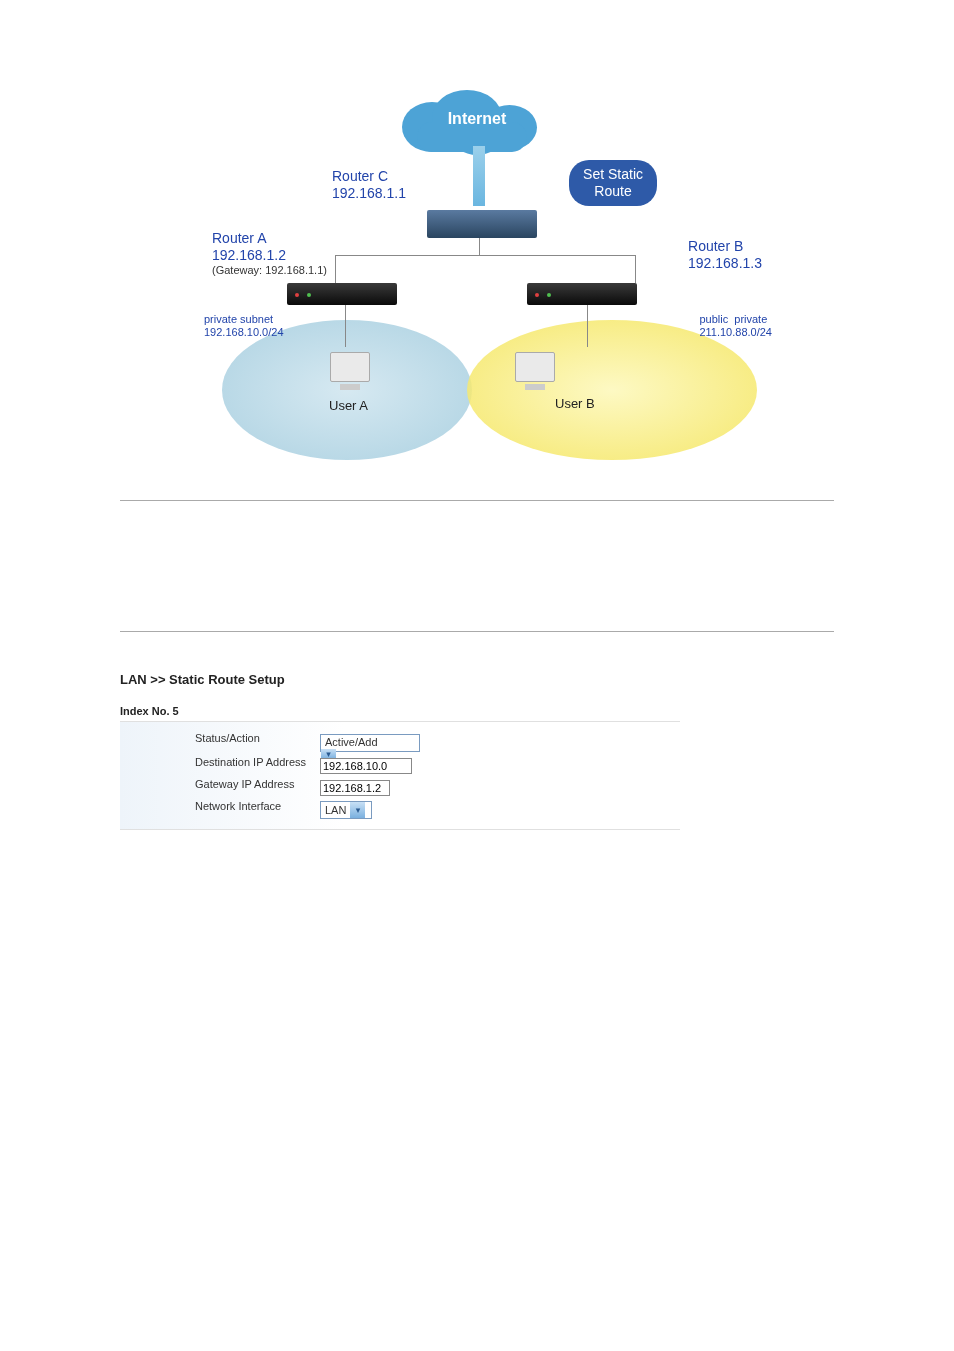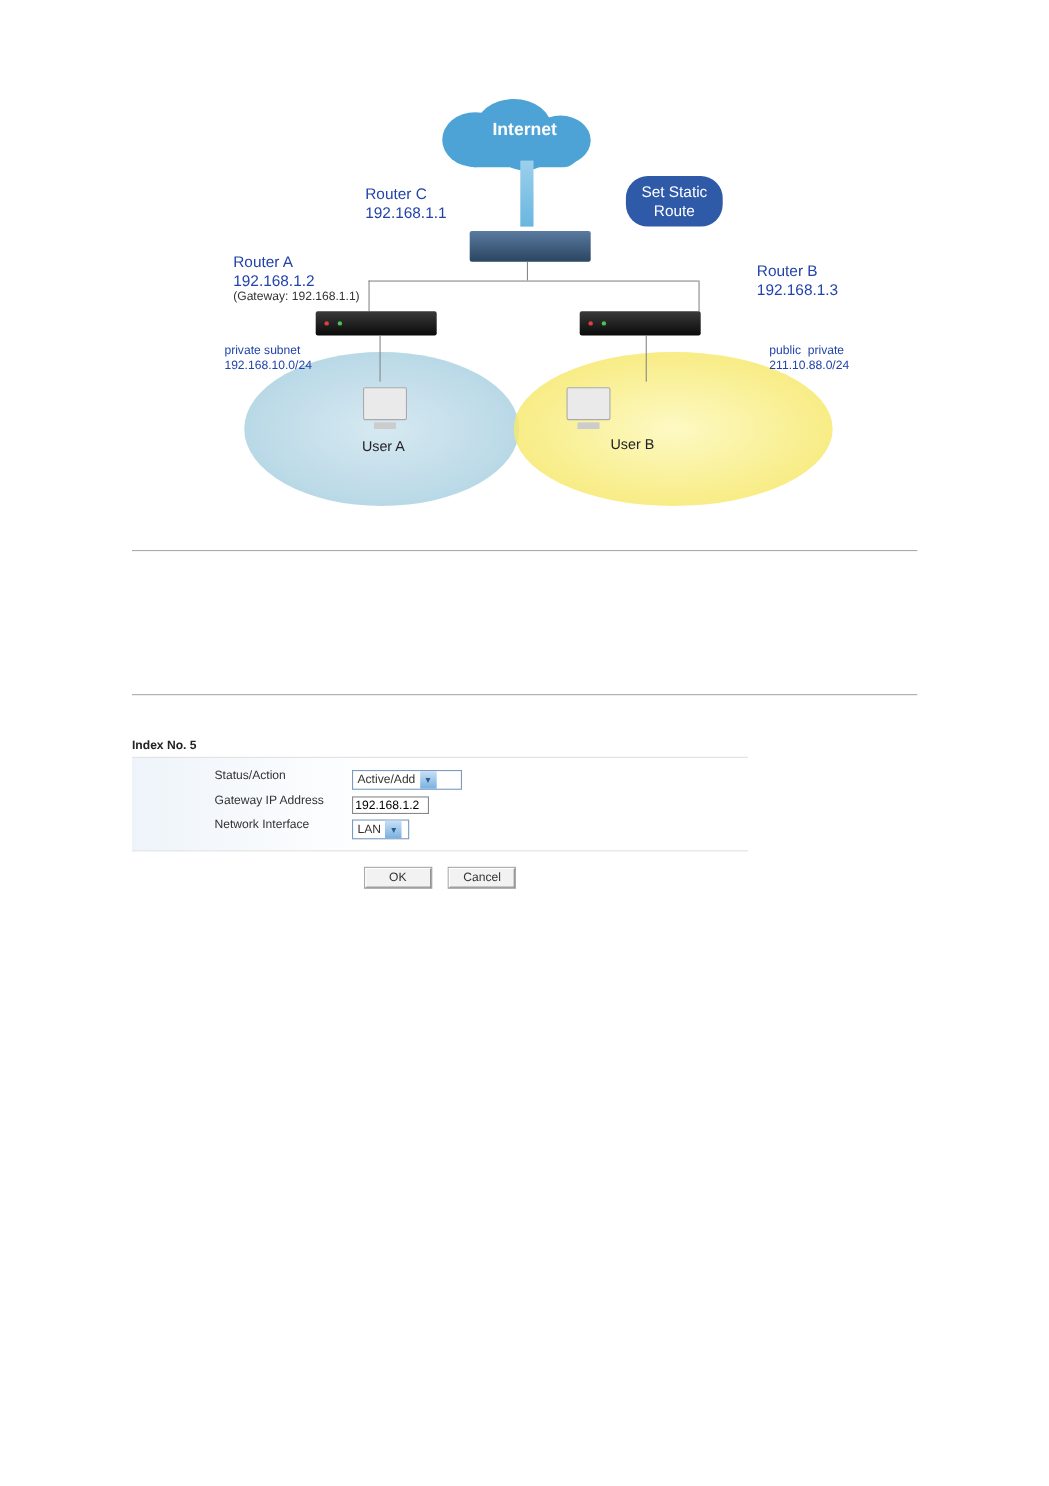--- a/index.html
+++ b/index.html
@@ -305,34 +305,41 @@
         <div class="base"></div>
     </div>
     <div class="user-label" style="left:338px; top:336px;">User B</div>
   </div>
 
   <hr class="hr">
   <div class="section-gap"></div>
   <hr class="hr">
 
   <div class="form-area">
+    <div class="form-title">LAN &gt;&gt; Static Route Setup</div>
     <div class="index-label">Index No. 5</div>
 
     <div class="form-table-wrap">
 
       <div class="form-row">
         <div class="label">Status/Action</div>
         <div class="control">
-          <div class="select-sim" style="width:100px;">
+          <div class="select-sim" style="width:100px;flex-direction:column;">
             <span class="sel-text">Active/Add</span>
             <span class="sel-btn">▾</span>
           </div>
         </div>
       </div>
 
+      <div class="form-row">
+        <div class="label">Destination IP Address</div>
+        <div class="control">
+          <input type="text" style="width: 92px;" value="192.168.10.0">
+        </div>
+      </div>
 
 
       <div class="form-row">
         <div class="label">Gateway IP Address</div>
         <div class="control">
           <input type="text" style="width: 70px;" value="192.168.1.2">
         </div>
       </div>
 
       <div class="form-row">
@@ -340,19 +347,15 @@
         <div class="control">
           <div class="select-sim" style="width:52px;">
             <span class="sel-text">LAN</span>
             <span class="sel-btn">▾</span>
           </div>
         </div>
       </div>
 
     </div>
 
-    <div class="btnbar">
-      <span class="winbtn">OK</span>
-      <span class="winbtn">Cancel</span>
-    </div>
   </div>
 
 </div>
 
 </body></html>

